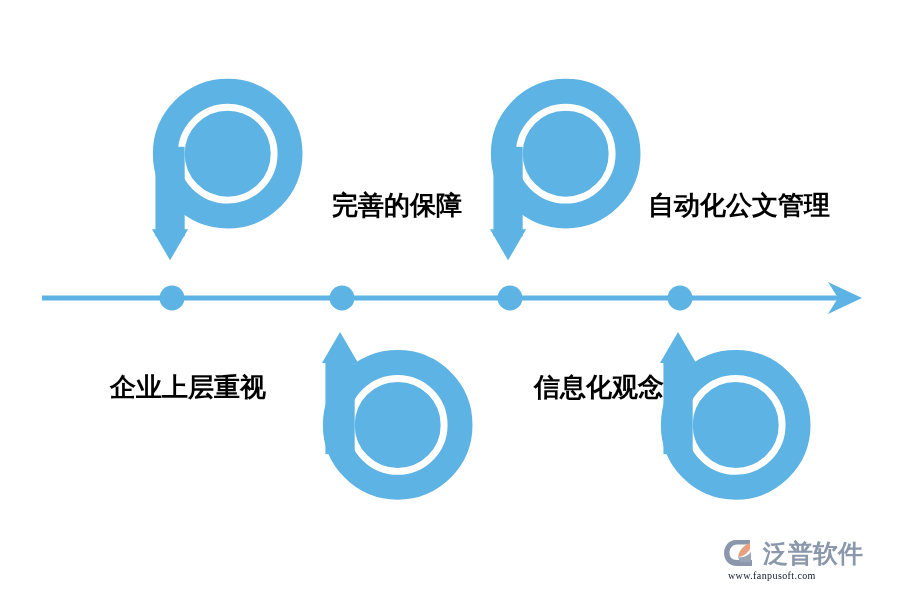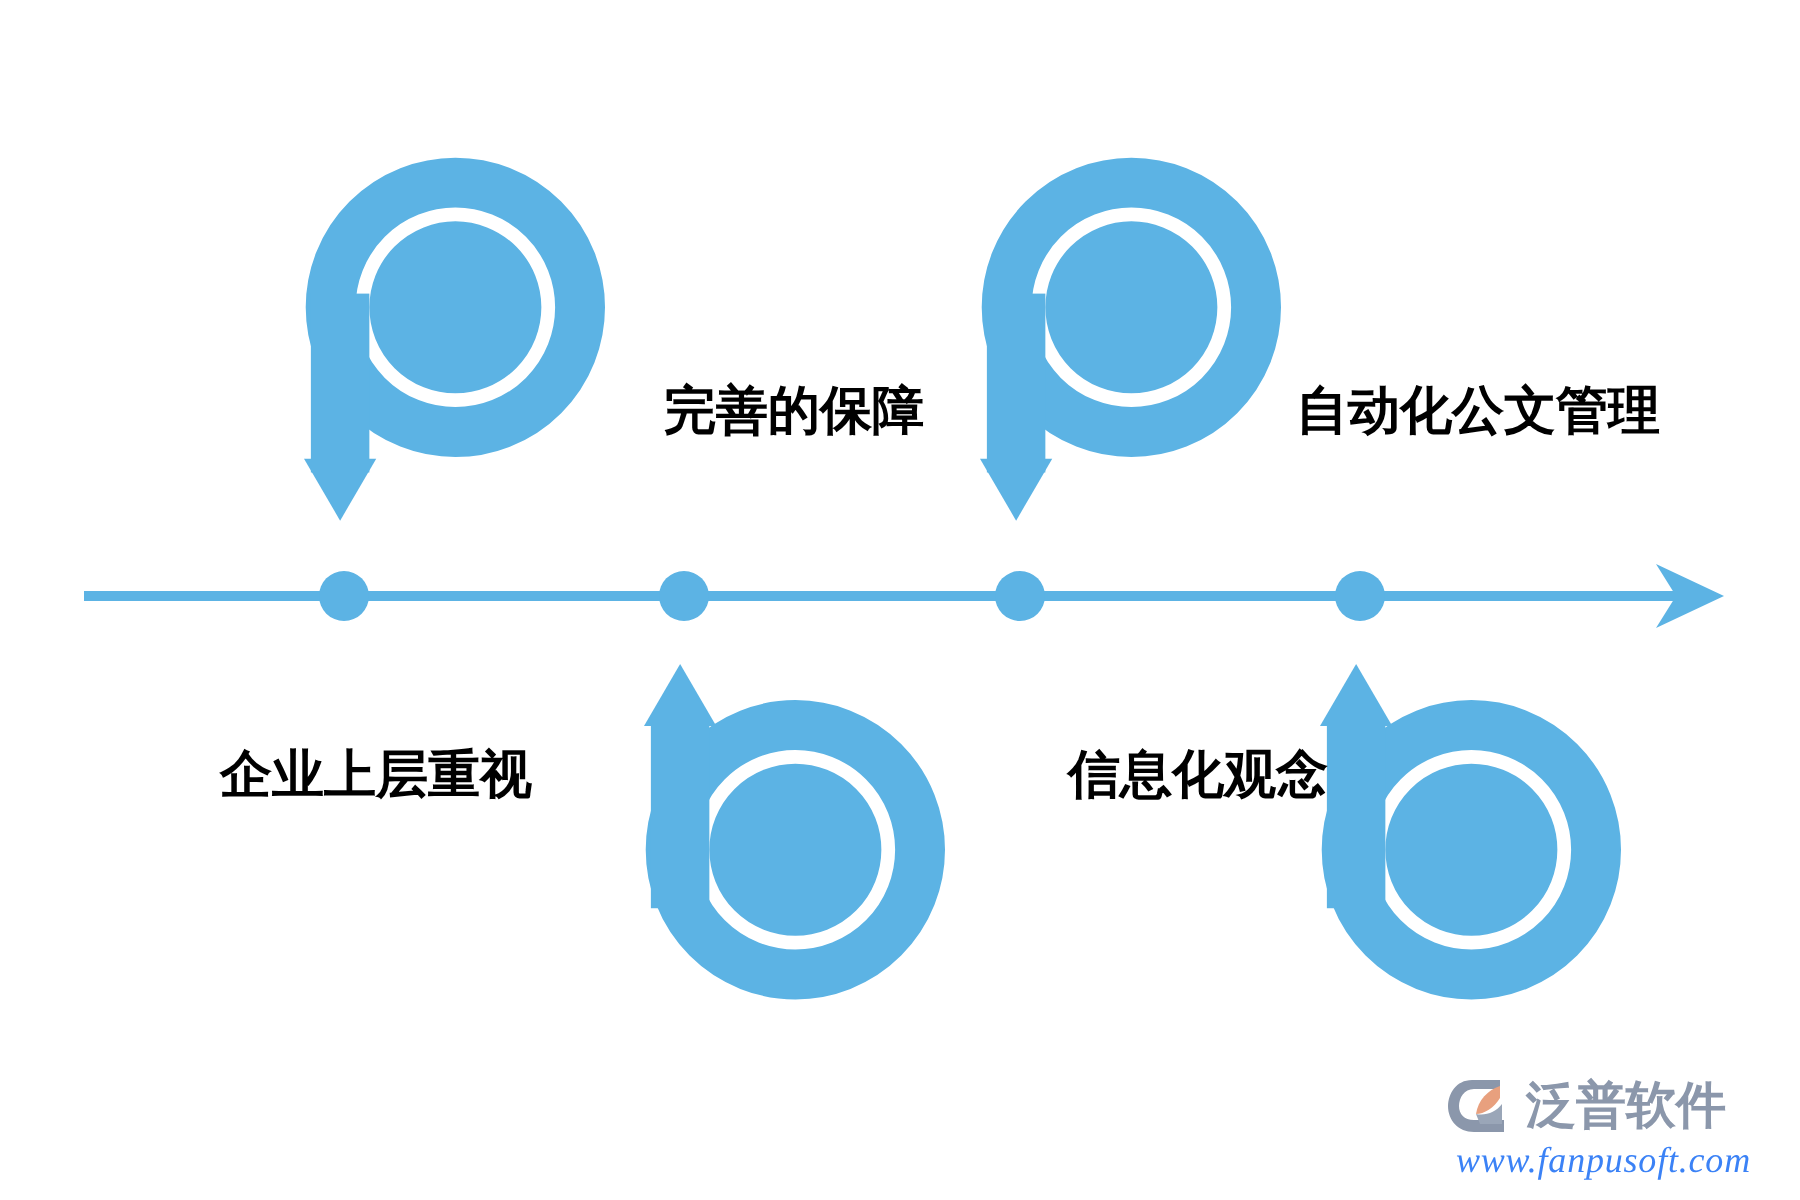--- a/index.html
+++ b/index.html
@@ -70,26 +70,25 @@
     font-weight: 700;
     color: #8b97ab;
     line-height: 1;
     font-family: "Liberation Sans", "DejaVu Sans", sans-serif;
     white-space: nowrap;
   }
   #watermark .wm-url {
     position: absolute;
     left: 4px;
     top: 32px;
-    font-size: 18px;
-    color: #3b82f6;
+    font-size: 10px;
+    color: #0f172a;
     font-family: "Liberation Serif", "DejaVu Serif", serif;
     letter-spacing: 0.4px;
     white-space: nowrap;
-    font-style: italic;
   }
 </style>
 </head>
 <body>
 
 <div id="stage">
 
   <svg class="diagram-svg" viewBox="0 0 900 600" xmlns="http://www.w3.org/2000/svg">
 
     <defs>

